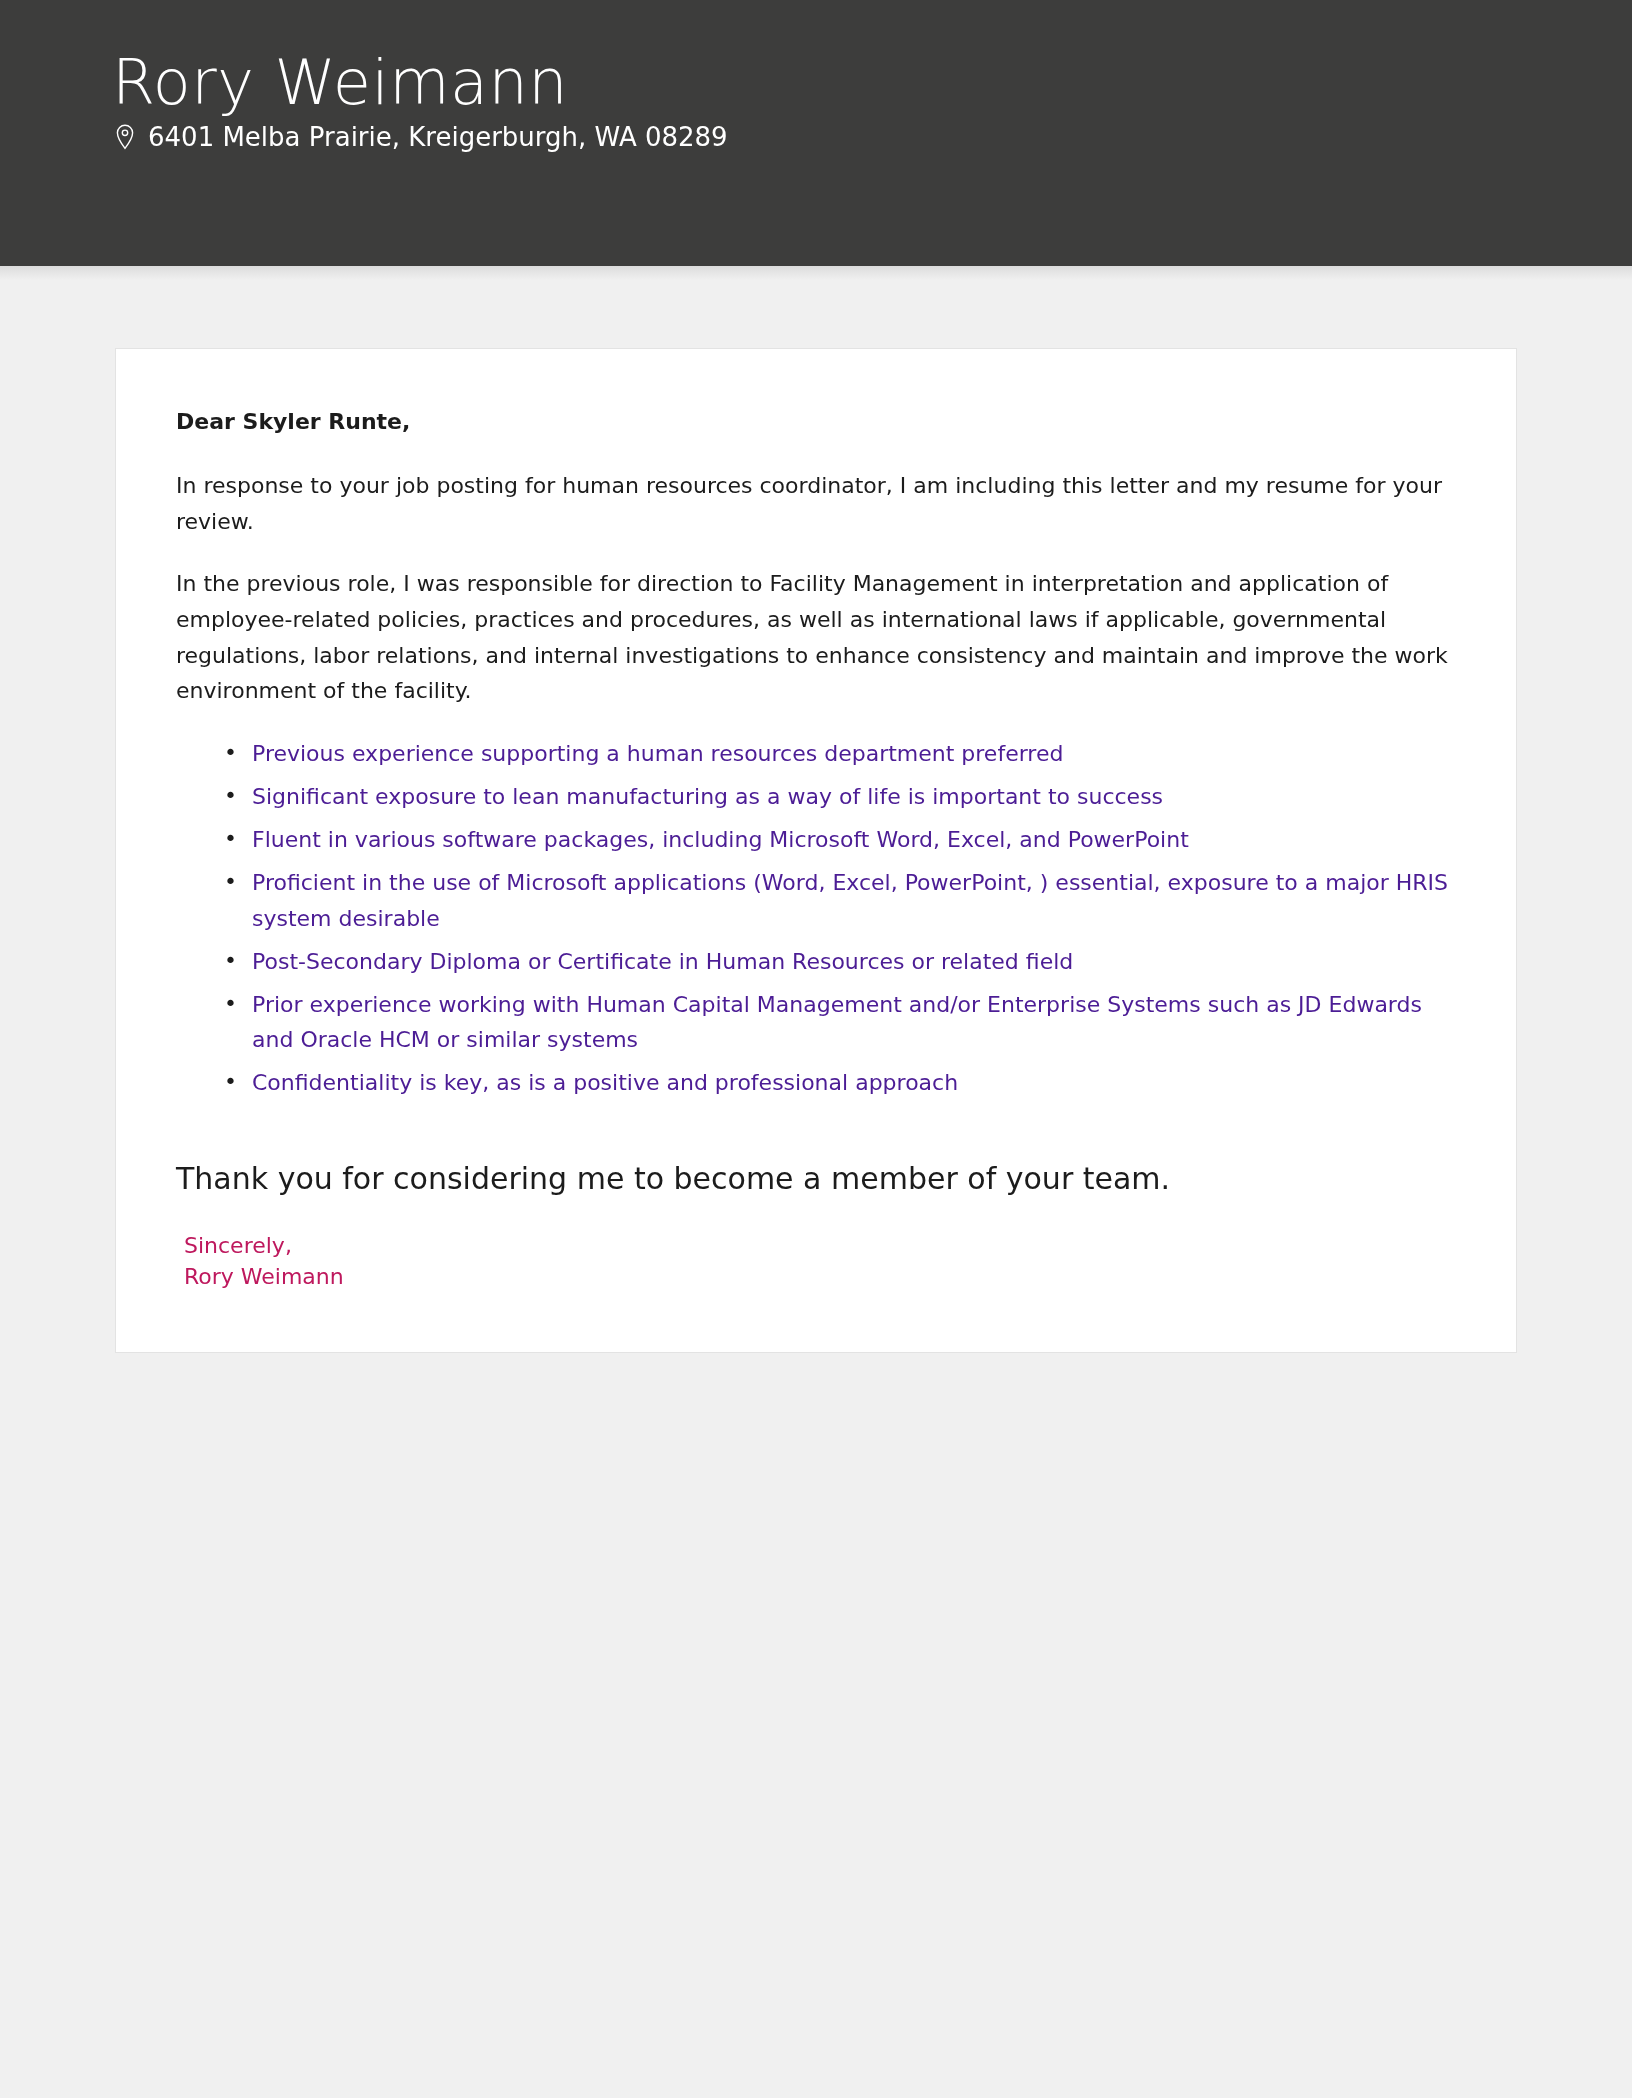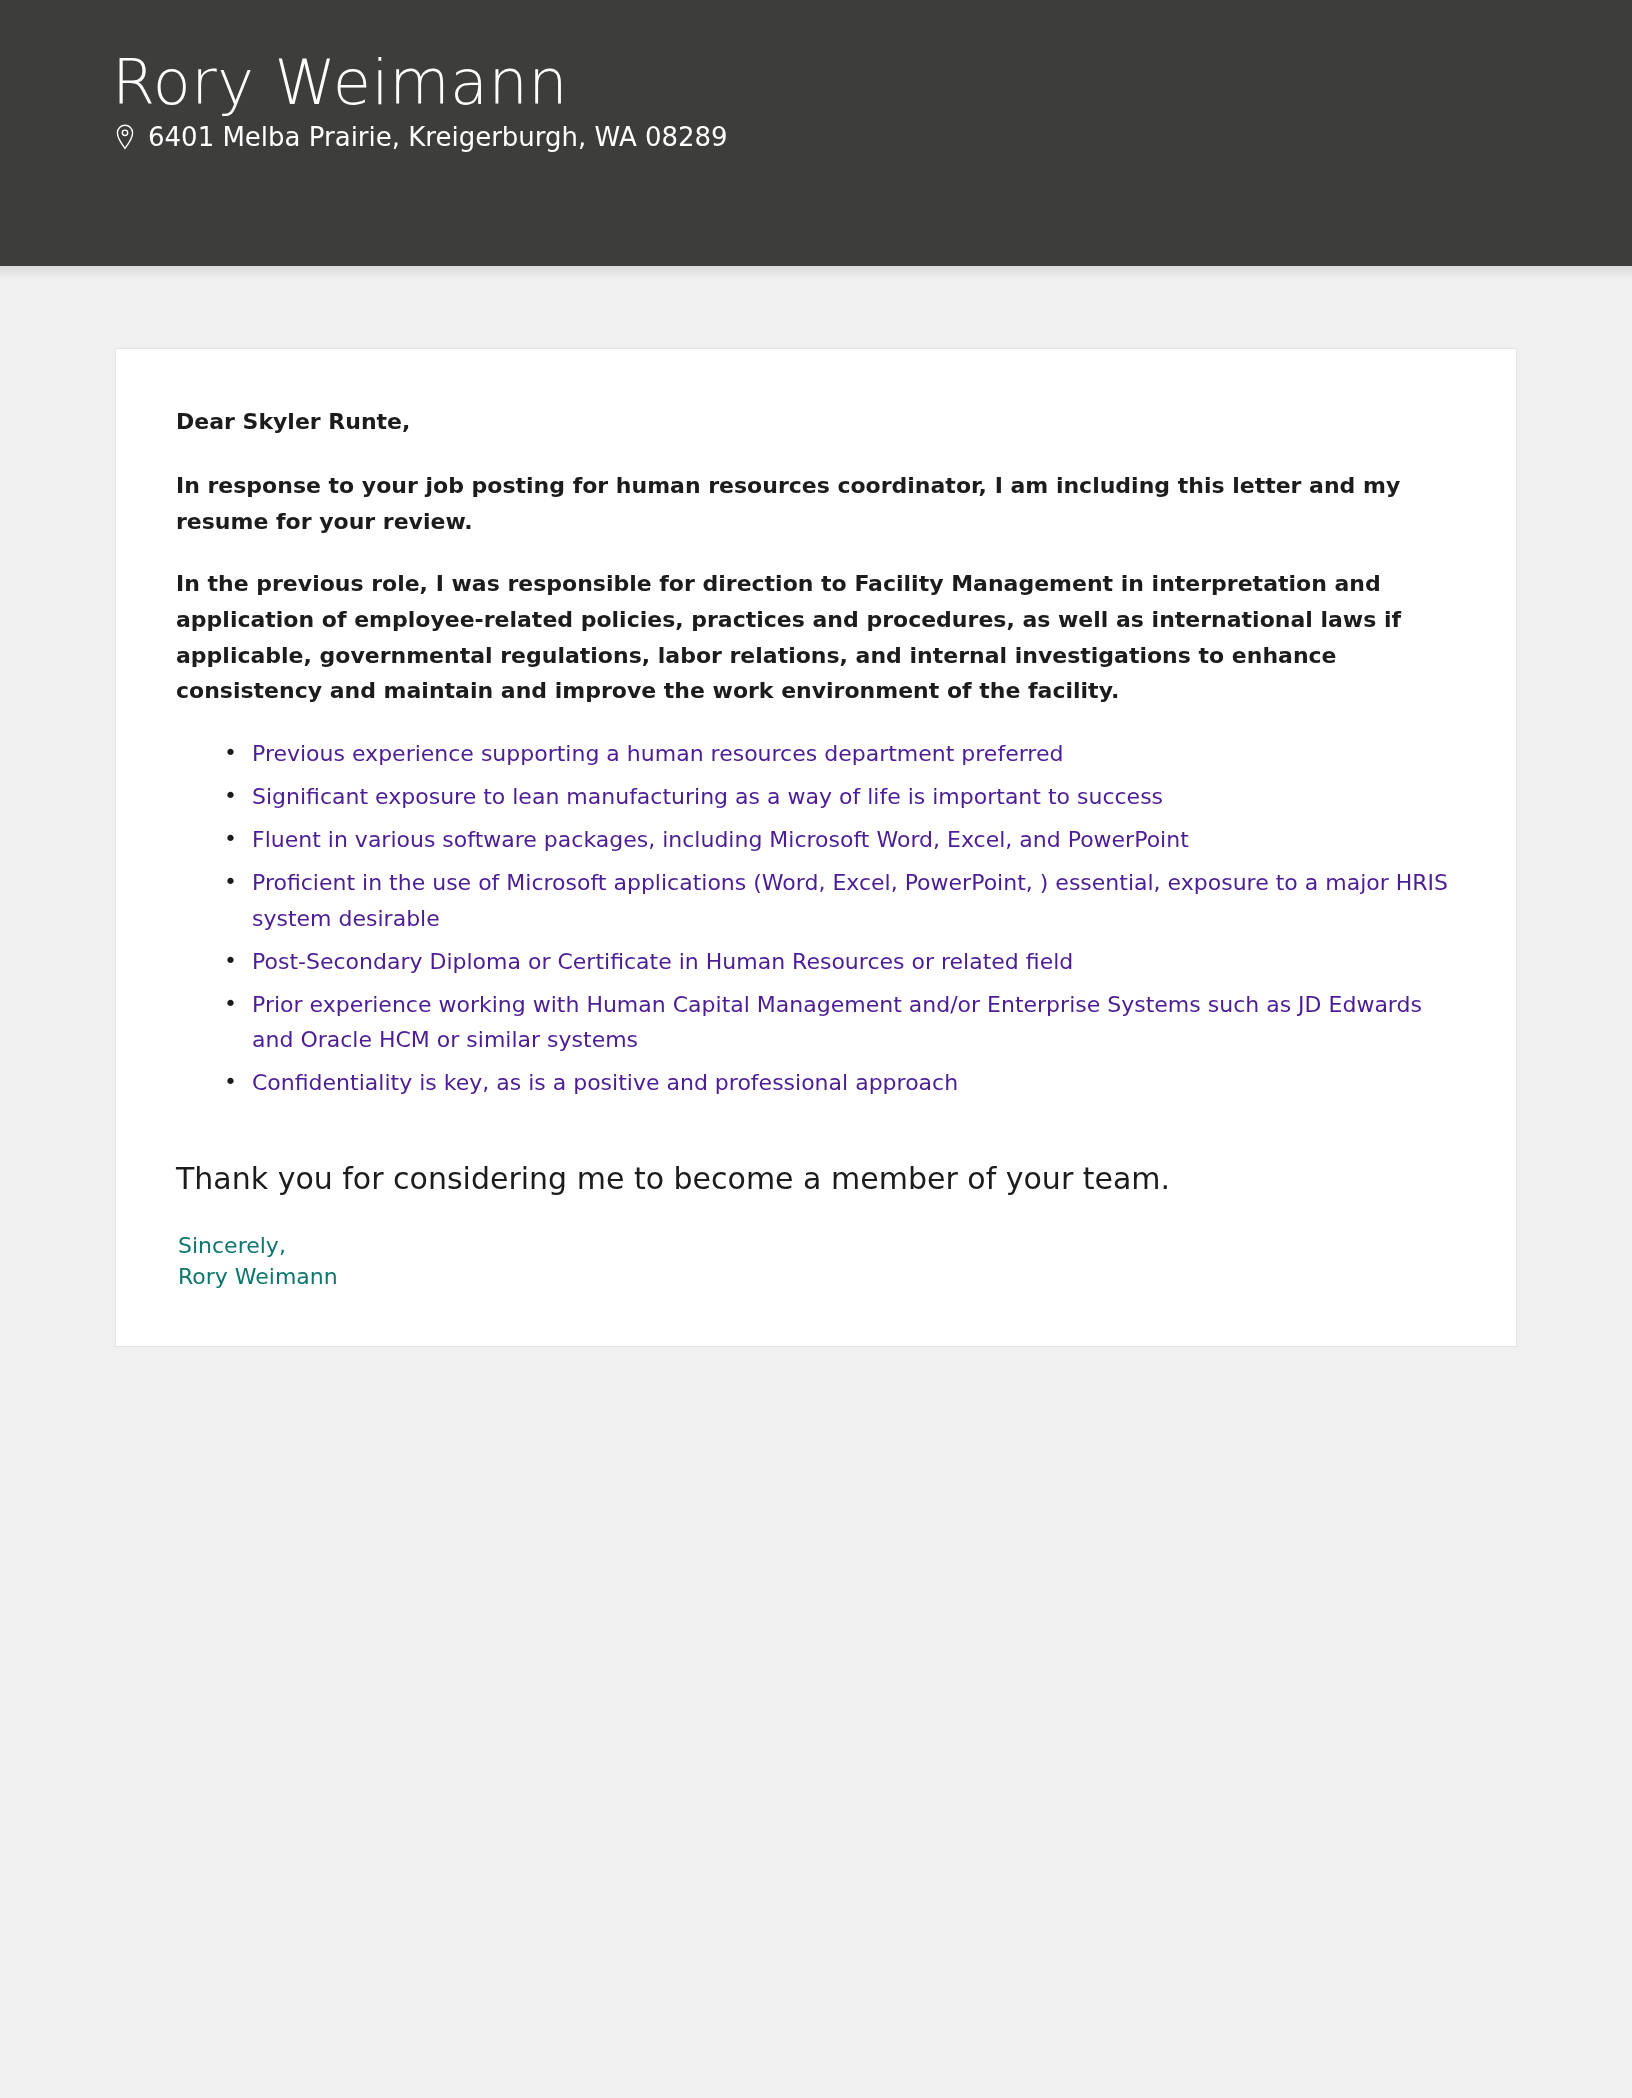--- a/index.html
+++ b/index.html
@@ -81,21 +81,21 @@
 
   .salutation {
     font-size: 22px;
     font-weight: 700;
     color: #1c1c1c;
     margin: 12px 0 30px 0;
     line-height: 1.5;
   }
   .para {
     font-size: 22px;
-    font-weight: 700;
+    font-weight: 400;
     color: #1c1c1c;
     line-height: 1.62;
     margin: 0 0 27px 0;
   }
   .para:last-of-type {
     margin-bottom: 0;
   }
   .intro-line {
     margin-bottom: 30px;
   }
@@ -126,23 +126,23 @@
   .closing-thanks {
     font-size: 30px;
     font-weight: 400;
     color: #1c1c1c;
     margin: 56px 0 30px 0;
     line-height: 1.5;
   }
   .signoff {
     font-size: 22px;
     font-weight: 400;
-    color: #0f766e;
+    color: #be185d;
     line-height: 1.62;
-    margin: 2px;
+    margin: 8px;
   }
   .signoff div {
     line-height: 1.38;
   }
 </style>
 </head>
 <body>
 
 <div class="header">
   <div class="header-inner">

